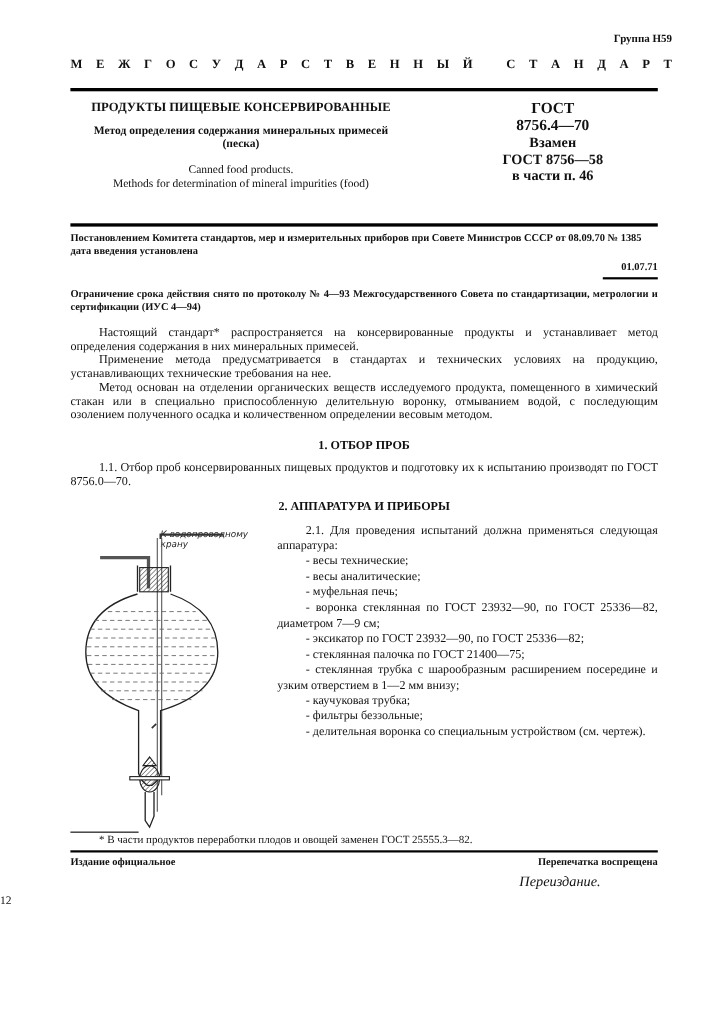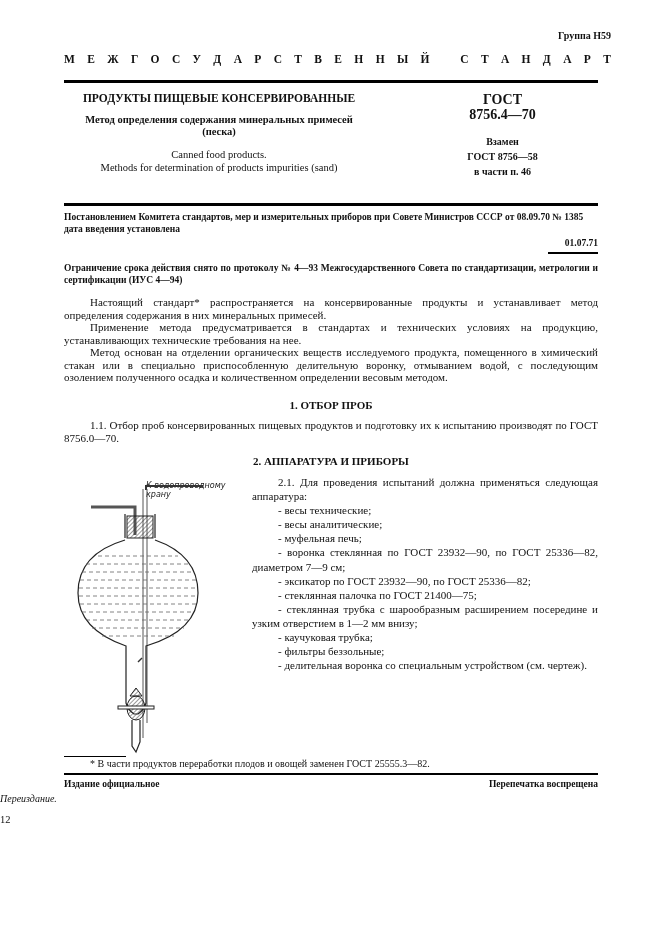--- a/index.html
+++ b/index.html
@@ -10,36 +10,36 @@
   .interstate { left: 64px; right: 50px; top: 53px; font-size: 11.5px; font-weight: bold;
                 display: flex; justify-content: space-between; }
   .interstate span { display: inline-block; }
   .rule-thick { left: 64px; width: 534px; height: 3px; background: #000; }
   .title-block { left: 64px; width: 310px; top: 92px; text-align: center; }
   .title-main { font-size: 11.5px; font-weight: bold; }
   .title-sub { font-size: 10.5px; font-weight: bold; margin-top: 10px; line-height: 12px; }
   .title-en { font-size: 10.5px; margin-top: 10px; line-height: 13px; }
   .gost-block { left: 440px; width: 125px; top: 92px; text-align: center; font-weight: bold; }
   .gost-num { font-size: 14px; line-height: 15px; }
-  .replace { font-size: 10px; line-height: 15px; margin-top: 12px; }
+  .replace { font-size: 13px; line-height: 15px; margin-top: 0; }
   .decree { left: 64px; width: 534px; top: 211px; font-size: 9.5px; font-weight: bold; line-height: 12px; }
   .date-eff { right: 63px; top: 238px; font-size: 9.5px; font-weight: bold; text-align: right; }
   .date-rule { left: 548px; width: 50px; top: 252px; height: 2px; background: #000; }
   .limit { left: 64px; width: 534px; top: 262px; font-size: 9.5px; font-weight: bold; line-height: 12px; text-align: justify; }
   .body { left: 64px; width: 534px; font-size: 11px; line-height: 12.5px; text-align: justify; }
   .para { text-indent: 26px; margin: 0; }
   .section { left: 64px; width: 534px; text-align: center; font-size: 11px; font-weight: bold; }
   .right-col { left: 252px; width: 346px; top: 475px; font-size: 11px; line-height: 14.1px; text-align: justify; }
   .right-col p { margin: 0; text-indent: 26px; }
   .fig { left: 58px; top: 478px; width: 185px; height: 280px; }
   .fn-rule { left: 64px; width: 62px; top: 756px; height: 1px; background: #000; }
   .footnote { left: 64px; top: 758px; font-size: 10px; text-indent: 26px; width: 534px; }
   .foot-left { left: 64px; top: 779px; font-size: 9.5px; font-weight: bold; }
   .foot-right { right: 63px; top: 779px; font-size: 9.5px; font-weight: bold; }
-  .reprint { left: 0; width: 546px; top: 793px; text-align: left; font-size: 10px; font-style: italic; }
+  .reprint { left: 0; width: 546px; top: 793px; text-align: right; font-size: 13px; font-style: italic; }
   .pagenum { left: 0; width: 605px; top: 814px; font-size: 10.5px; }
 </style>
 </head>
 <body>
 
 <div class="abs group">Группа Н59</div>
 
 <div class="abs interstate">
   <span>М</span>
   <span>Е</span>
@@ -73,21 +73,21 @@
 <div class="abs rule-thick" style="top:80px;"></div>
 
 <div class="abs title-block">
   <div class="title-main">ПРОДУКТЫ ПИЩЕВЫЕ КОНСЕРВИРОВАННЫЕ</div>
   <div class="title-sub">
     <div>Метод определения содержания минеральных примесей</div>
     <div>(песка)</div>
   </div>
   <div class="title-en">
     <div>Canned food products.</div>
-    <div>Methods for determination of products impurities (sand)</div>
+    <div>Methods for determination of mineral impurities (food)</div>
   </div>
 </div>
 
 <div class="abs gost-block">
   <div class="gost-num">ГОСТ</div>
   <div class="gost-num">8756.4—70</div>
   <div class="replace">
     <div>Взамен</div>
     <div>ГОСТ 8756—58</div>
     <div>в части п. 46</div>

